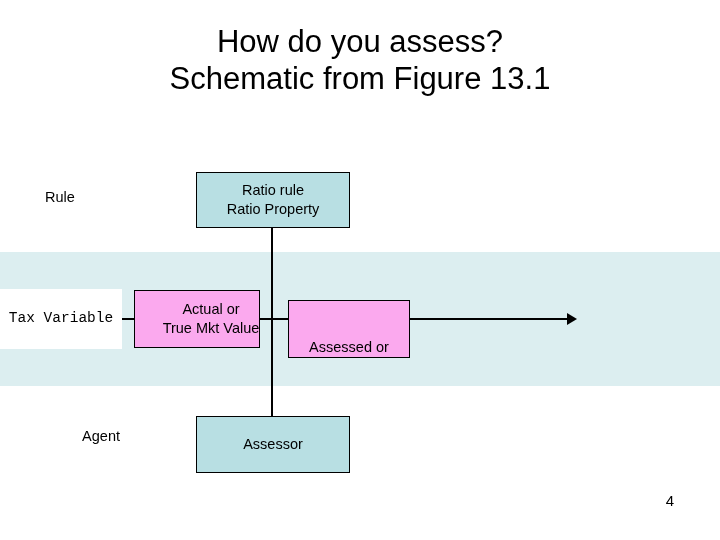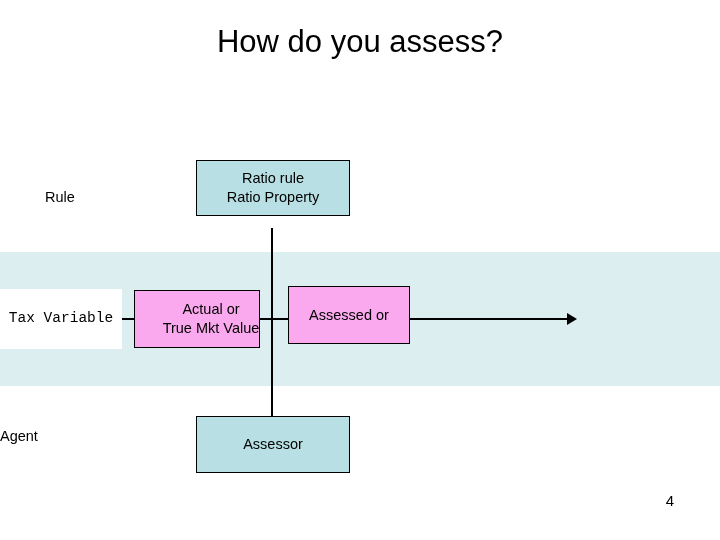--- a/index.html
+++ b/index.html
@@ -61,21 +61,21 @@
   #label-rule {
     left: 0px;
     top: 189px;
     width: 120px;
     text-align: center;
   }
   #label-agent {
     left: 0px;
     top: 428px;
     width: 120px;
-    text-align: left;
+    text-align: right;
   }
 
   
   #tax-variable-plate {
     position: absolute;
     left: 0px;
     top: 289px;
     width: 122px;
     height: 60px;
     background: #ffffff;
@@ -147,36 +147,37 @@
     text-align: center;
     font-size: 14.5px;
     line-height: 1.28;
     color: #000000;
   }
   .fill-cyan { background: #b8dfe3; }
   .fill-pink { background: #fba9ee; }
 
   #box-ratio-rule {
     left: 196px;
-    top: 160px;
+    top: 172px;
     width: 154px;
     height: 56px;
   }
   #box-actual-value {
     left: 134px;
     top: 290px;
     width: 126px;
     height: 58px;
     padding-left: 28px;
   }
   #box-assessed-value {
     left: 288px;
-    top: 286px;
+    top: 300px;
     width: 122px;
     height: 58px;
+    justify-content: flex-end;
   }
   #box-assessor {
     left: 196px;
     top: 416px;
     width: 154px;
     height: 57px;
   }
 
   .box-line { display: block; white-space: nowrap; }
 
@@ -191,20 +192,21 @@
     color: #000000;
   }
 </style>
 </head>
 <body>
 
 <div id="slide">
 
   <div id="title-block">
     <span class="title-line">How do you assess?</span>
+    <span class="title-line">Schematic from Figure 13.1</span>
   </div>
 
   <div id="highlight-band"></div>
 
   <div class="connector" id="spine-vertical"></div>
   <div class="connector" id="stub-left"></div>
   <div class="connector" id="stub-middle"></div>
   <div class="connector" id="arrow-line"></div>
   <div id="arrow-head"></div>
 

